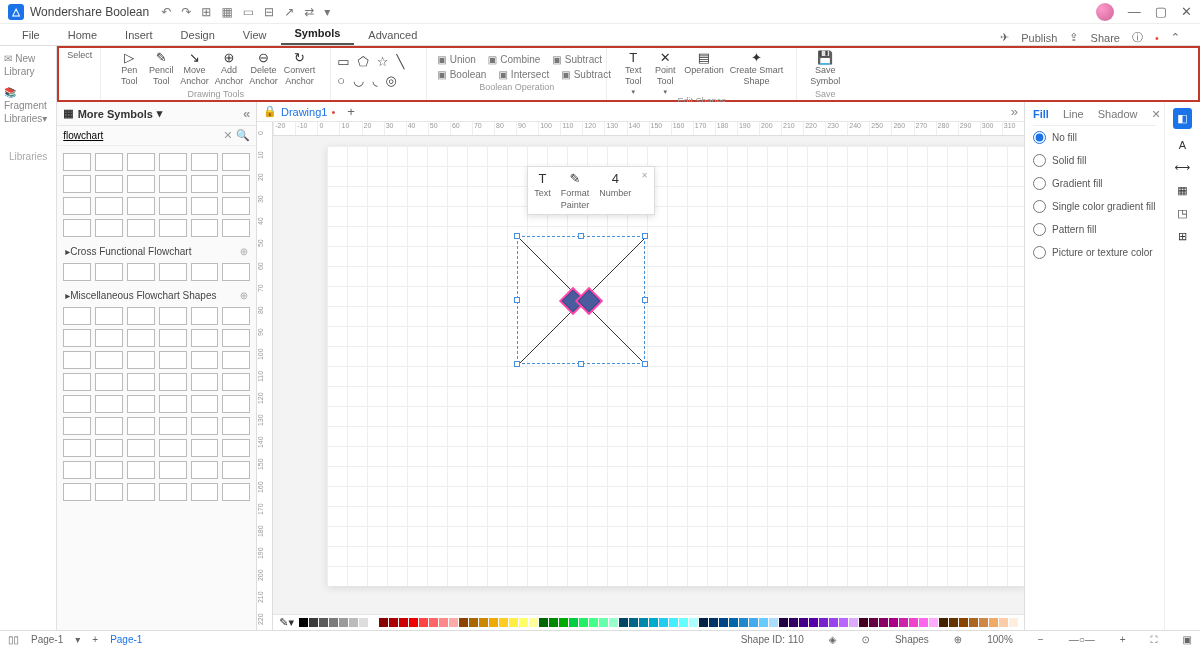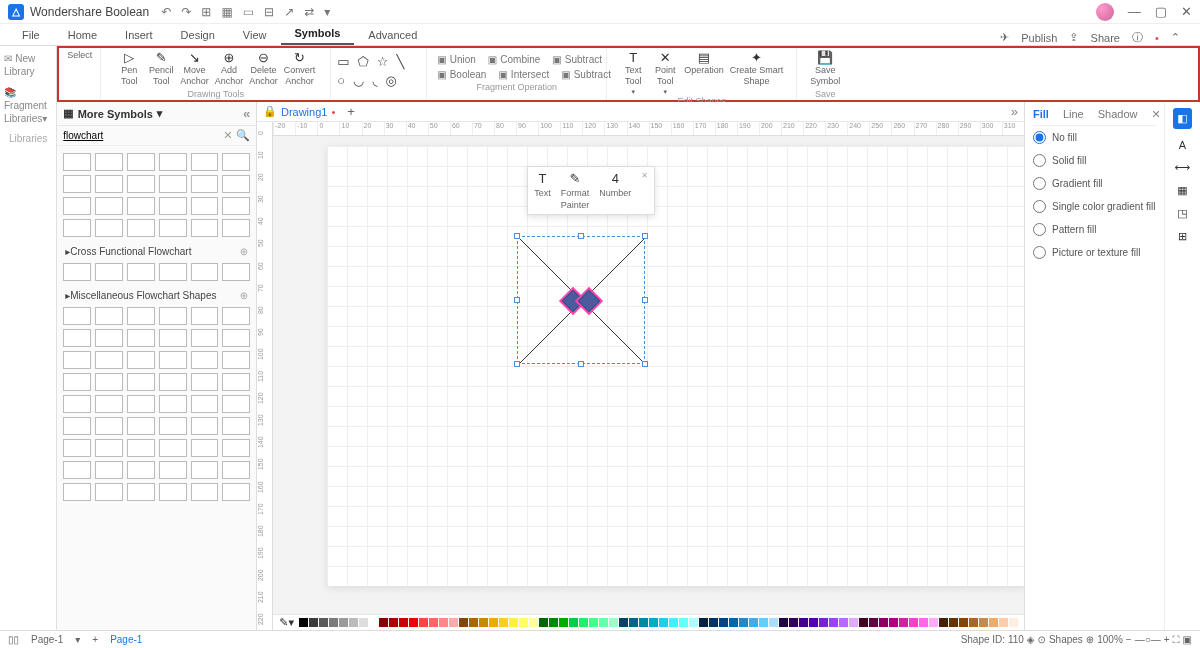--- a/index.html
+++ b/index.html
@@ -19,21 +19,21 @@
     .menubar .menu-item.active { color: #222; border-bottom: 2px solid #555; font-weight: 600; }
     .publish-share { margin-left: auto; display: flex; gap: 4px; align-items: center; padding-right: 8px; font-size: 11px; color: #666; }
     .publish-share span { padding: 0 4px; }
     
     
     .main { display: flex; height: calc(648px - 24px - 22px - 18px); }
     
     
     .leftcol { width: 100px; border-right: 1px solid #e0e0e0; padding: 6px 4px; font-size: 10px; color: #888; display: flex; flex-direction: column; align-items: center; gap: 8px; }
     .leftcol .lc-item { line-height: 1.3; }
-    .leftcol .lc-sub { font-size: 10px; color: #aaa; }
+    .leftcol .lc-sub { font-size: 10px; color: #aaa; margin-top: 18px; }
     
     
     .ribbon-wrap { flex: 1 0 auto; display: flex; flex-direction: column; }
     .ribbon { border: 2px solid #c0392b; display: flex; background: #fff; height: 56px; }
     .ribbon-group { border-right: 1px solid #eee; padding: 3px 6px 1px; display: flex; flex-direction: column; }
     .rg-row { display: flex; gap: 6px; align-items: flex-start; justify-content: center; flex: 1; }
     .rg-item { display: flex; flex-direction: column; align-items: center; gap: 1px; font-size: 9px; color: #666; text-align: center; line-height: 1.1; min-width: 26px; }
     .rg-item .icn { font-size: 13px; color: #333; height: 14px; }
     .rg-label { text-align: center; font-size: 9px; color: #999; padding-top: 1px; }
     .bool-row .b-item { display: flex; align-items: center; gap: 3px; font-size: 10px; color: #777; padding: 1px 4px; }
@@ -99,21 +99,21 @@
     .rp-tabs { display: flex; gap: 14px; font-size: 11px; color: #777; border-bottom: 1px solid #eee; padding-bottom: 4px; }
     .rp-tabs .active { color: #1a73e8; font-weight: 600; }
     .rp-close { margin-left: auto; color: #888; }
     .rp-opt { display: flex; align-items: center; gap: 6px; padding: 5px 0; font-size: 10px; color: #555; }
     .rp-opt input[type=radio] { accent-color: #1a73e8; }
     .right-wrap { display: flex; }
     
     
     .statusbar { height: 18px; border-top: 1px solid #ddd; display: flex; align-items: center; padding: 0 8px; font-size: 10px; color: #666; gap: 12px; background: #fff; }
     .statusbar .page-tab { color: #1a73e8; }
-    .statusbar .right { margin-left: auto; display: flex; gap: 3px; align-items: center; }
+    .statusbar .right { margin-left: auto; display: flex; gap: 25px; align-items: center; }
   </style>
 </head>
 <body>
 
 <div class="titlebar">
   <div class="logo">△</div>
   <div class="title-text">Wondershare Boolean</div>
   <div class="qat">
     <span>↶</span>
     <span>↷</span>
@@ -241,21 +241,21 @@
             </div>
             <div class="b-item">
               <span>▣</span>
               <span>Intersect</span>
             </div>
             <div class="b-item">
               <span>▣</span>
               <span>Subtract</span>
             </div>
           </div>
-        <div class="rg-label">Fragment Operation</div>
+        <div class="rg-label">Boolean Operation</div>
       </div>
       <div class="ribbon-group" style="width:190px">
         <div class="rg-row" id="edit-row">
             <div class="rg-item">
               <span class="icn">T</span>
               <span>Text</span>
               <span>Tool</span>
               <span style="font-size:7px">▾</span>
             </div>
             <div class="rg-item">
@@ -611,21 +611,21 @@
                 <label class="rp-opt">
                   <input type="radio" name="fill" style="">
                   <span>Single color gradient fill</span>
                 </label>
                 <label class="rp-opt">
                   <input type="radio" name="fill" style="">
                   <span>Pattern fill</span>
                 </label>
                 <label class="rp-opt">
                   <input type="radio" name="fill" style="">
-                  <span>Picture or texture fill</span>
+                  <span>Picture or texture color</span>
                 </label>
               </div>
           </div>
         </div>
         <div class="rp-icons">
           <span style="background:#1a73e8;color:#fff;padding:4px;border-radius:3px">◧</span>
           <span>A</span>
           <span>⟷</span>
           <span>▦</span>
           <span>◳</span>

